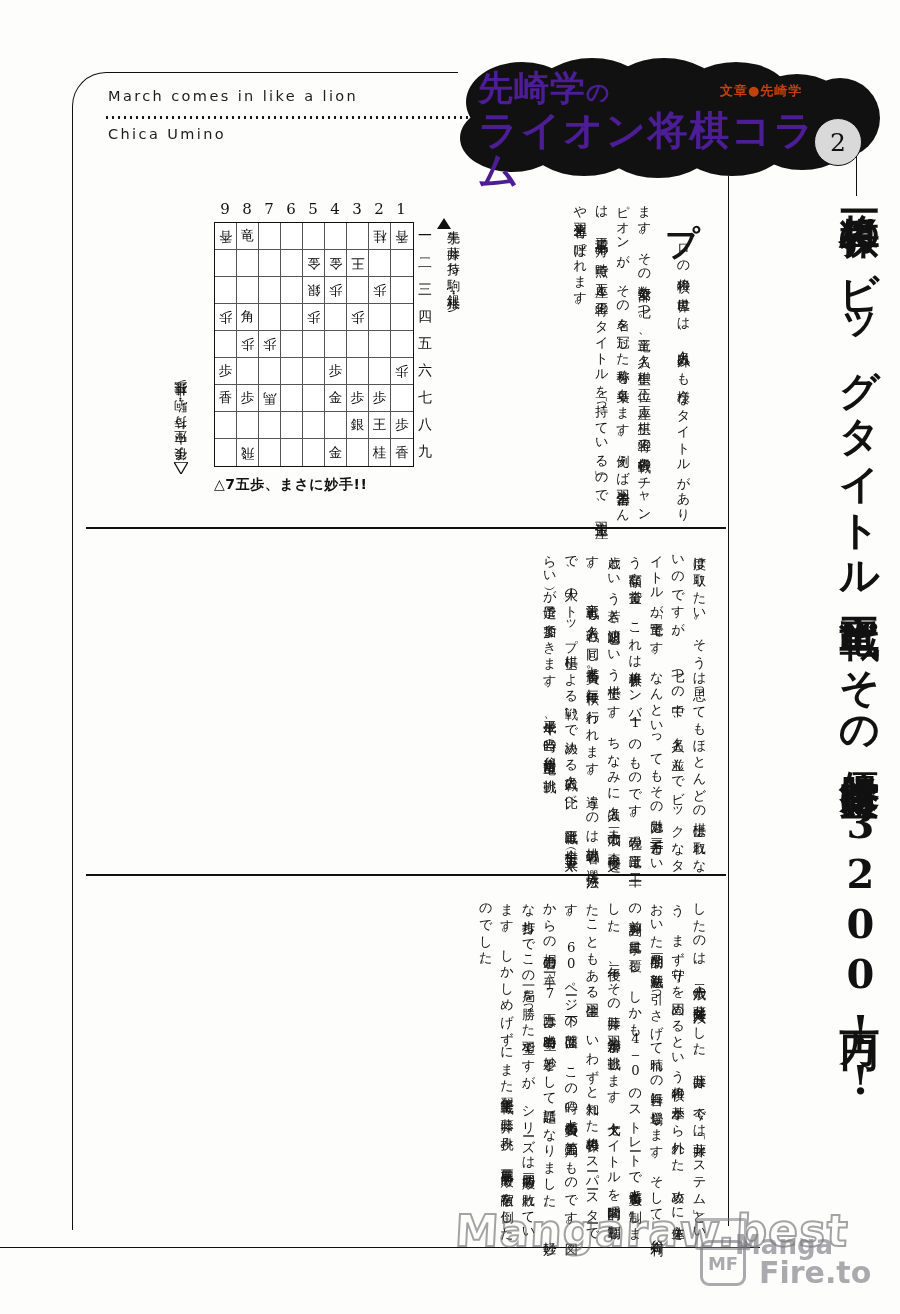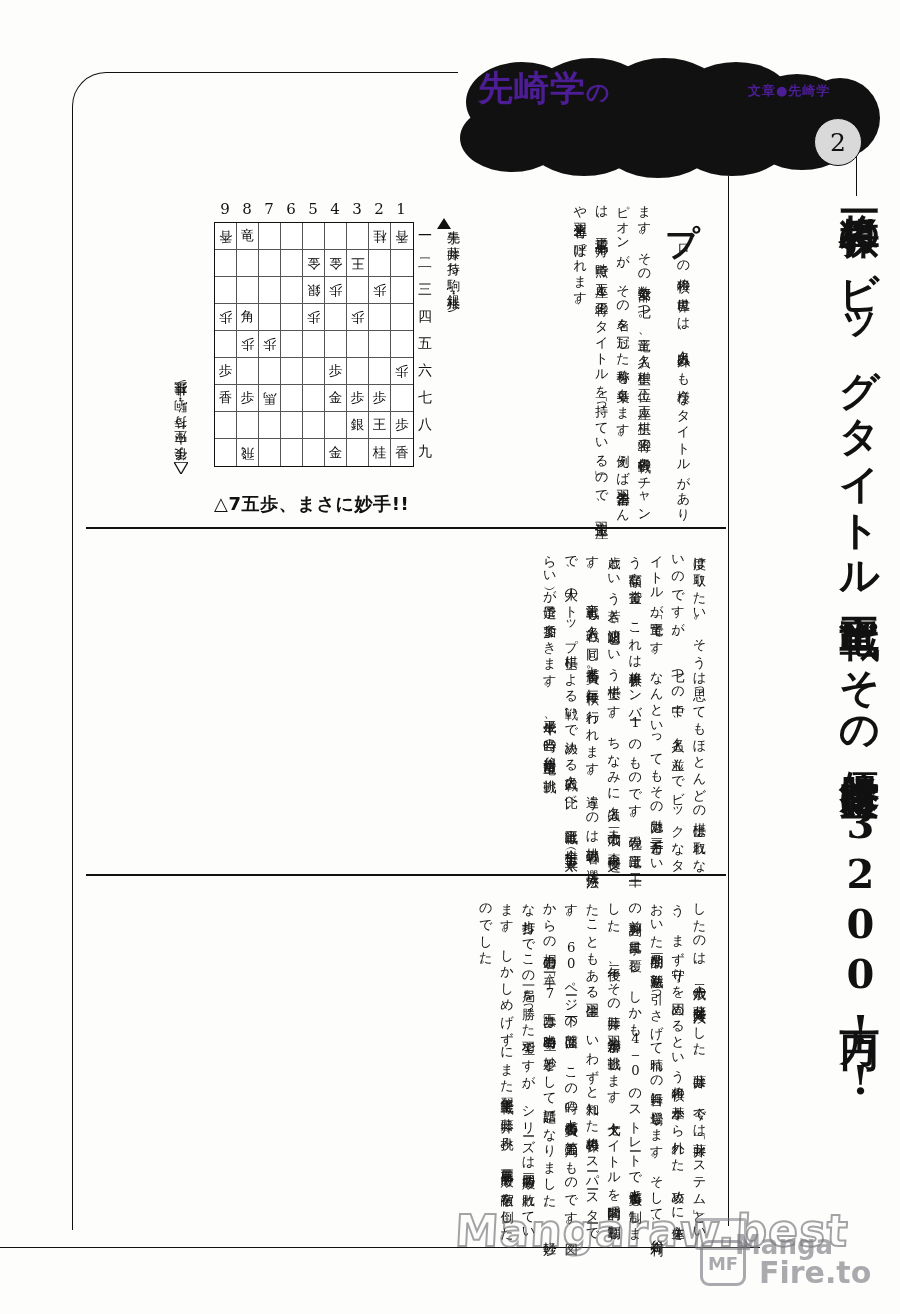--- a/index.html
+++ b/index.html
@@ -60,22 +60,22 @@
     font-size:35px;font-weight:bold;letter-spacing:1px;
     font-family:"DejaVu Serif",serif;
   }
   .blob-l1 .small{font-size:23px;}
   .blob-l2{
     font-size:40px;font-weight:bold;letter-spacing:1.5px;margin-top:5px;
     font-family:"DejaVu Serif",serif;
   }
   .byline{
     position:absolute;left:268px;top:26px;
-    color:#4c1d95;font-size:13px;letter-spacing:1px;font-weight:bold;
-    white-space:nowrap;font-family:"DejaVu Serif",serif;margin-left:28px;
+    color:#c2410c;font-size:13px;letter-spacing:1px;font-weight:bold;
+    white-space:nowrap;font-family:"DejaVu Serif",serif;
   }
   .issue-circle{
     position:absolute;left:362px;top:62px;width:46px;height:46px;
     border-radius:50%;background:#d9d9d9;border:1.5px solid #111;
     display:flex;align-items:center;justify-content:center;
     font-size:25px;color:#111;font-family:"DejaVu Serif",serif;
   }
   .issue-tail{
     position:absolute;left:404px;top:100px;width:1.4px;height:40px;background:#111;
   }
@@ -162,22 +162,22 @@
     position:absolute;left:76px;top:22px;width:26px;height:250px;
     writing-mode:vertical-rl;text-orientation:upright;
     font-size:13px;letter-spacing:1px;font-family:"DejaVu Serif",serif;color:#111;
     transform:rotate(180deg);
   }
   .gote-tri{
     position:absolute;left:78px;top:262px;width:14px;height:12px;
   }
   .caption{
     position:absolute;left:118px;top:276px;
-    font-size:18px;font-weight:bold;letter-spacing:0.6px;
-    font-family:"DejaVu Sans",sans-serif;color:#111;white-space:nowrap;margin-top:16px;
+    font-size:14px;font-weight:bold;letter-spacing:0.6px;
+    font-family:"DejaVu Sans",sans-serif;color:#111;white-space:nowrap;
   }
 
   
   .wm-main{
     position:absolute;left:455px;top:1205px;
     font-family:"DejaVu Sans",sans-serif;
     font-size:44px;font-weight:bold;letter-spacing:1px;
     color:rgba(255,255,255,0.0);
     -webkit-text-stroke:2px rgba(90,90,95,0.55);
     white-space:nowrap;
@@ -206,40 +206,46 @@
 </style>
 </head>
 <body>
 
 <div class="page">
 
   <div class="frame-corner"></div>
   <div class="frame-left"></div>
   <div class="frame-top"></div>
 
+  <div class="hdr-rule-box">
+    <div class="hdr-en-line1">March comes in like a lion</div>
+    <div class="hdr-dots"></div>
+    <div class="hdr-en-line2">Chica Umino</div>
+  </div>
 
   <div class="blob">
     <svg viewBox="0 0 430 122" xmlns="http://www.w3.org/2000/svg" aria-hidden="true">
       <g fill="#111">
         <ellipse cx="70" cy="46" rx="56" ry="40"></ellipse>
         <ellipse cx="140" cy="34" rx="54" ry="32"></ellipse>
         <ellipse cx="212" cy="34" rx="54" ry="32"></ellipse>
         <ellipse cx="284" cy="40" rx="54" ry="34"></ellipse>
         <ellipse cx="345" cy="52" rx="48" ry="34"></ellipse>
         <ellipse cx="60" cy="82" rx="52" ry="34"></ellipse>
         <ellipse cx="132" cy="86" rx="56" ry="34"></ellipse>
         <ellipse cx="206" cy="88" rx="56" ry="34"></ellipse>
         <ellipse cx="280" cy="86" rx="56" ry="34"></ellipse>
         <ellipse cx="350" cy="80" rx="52" ry="34"></ellipse>
         <ellipse cx="388" cy="62" rx="40" ry="40"></ellipse>
         <rect x="50" y="34" width="330" height="58"></rect>
       </g>
     </svg>
     <div class="blob-main">
       <div class="blob-l1"><span>先崎学</span><span class="small">の</span></div>
+      <div class="blob-l2">ライオン将棋コラム</div>
     </div>
     <div class="byline">文章●先崎学</div>
     <div class="issue-circle">2</div>
     <div class="issue-tail"></div>
   </div>
 
   <div class="headline-sep"></div>
   <div class="headline">将棋界一のビッグタイトル竜王戦…その優勝賞金は3200万円!!</div>
 
   <div class="div-h1"></div>

